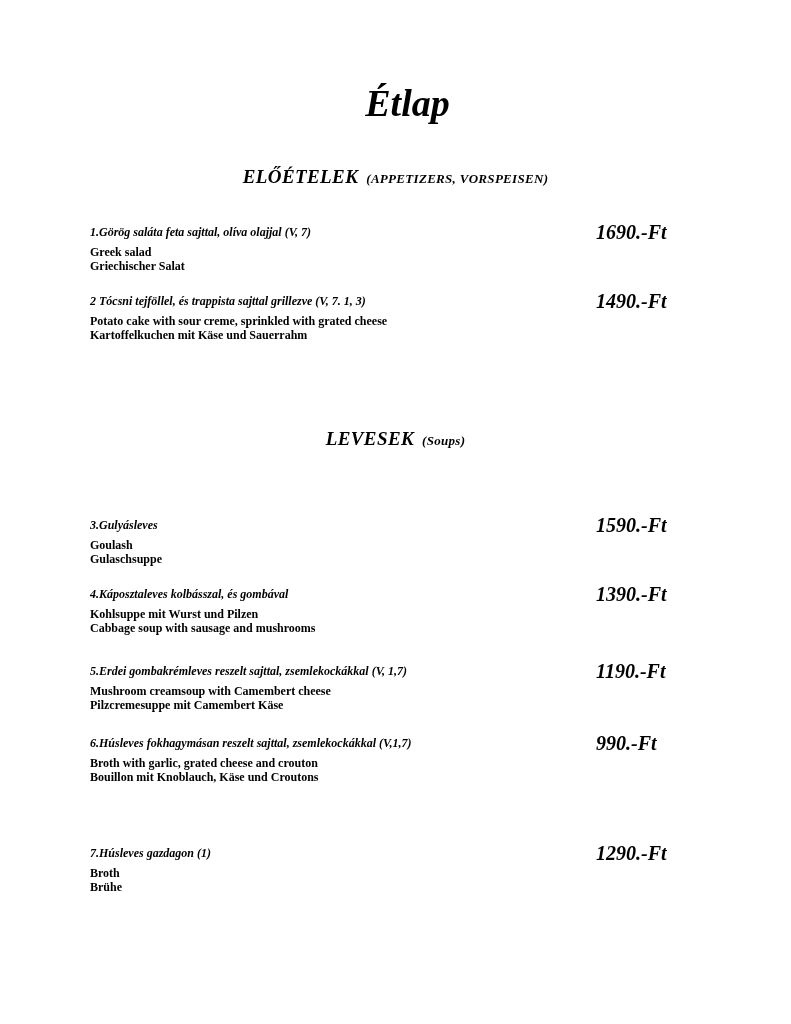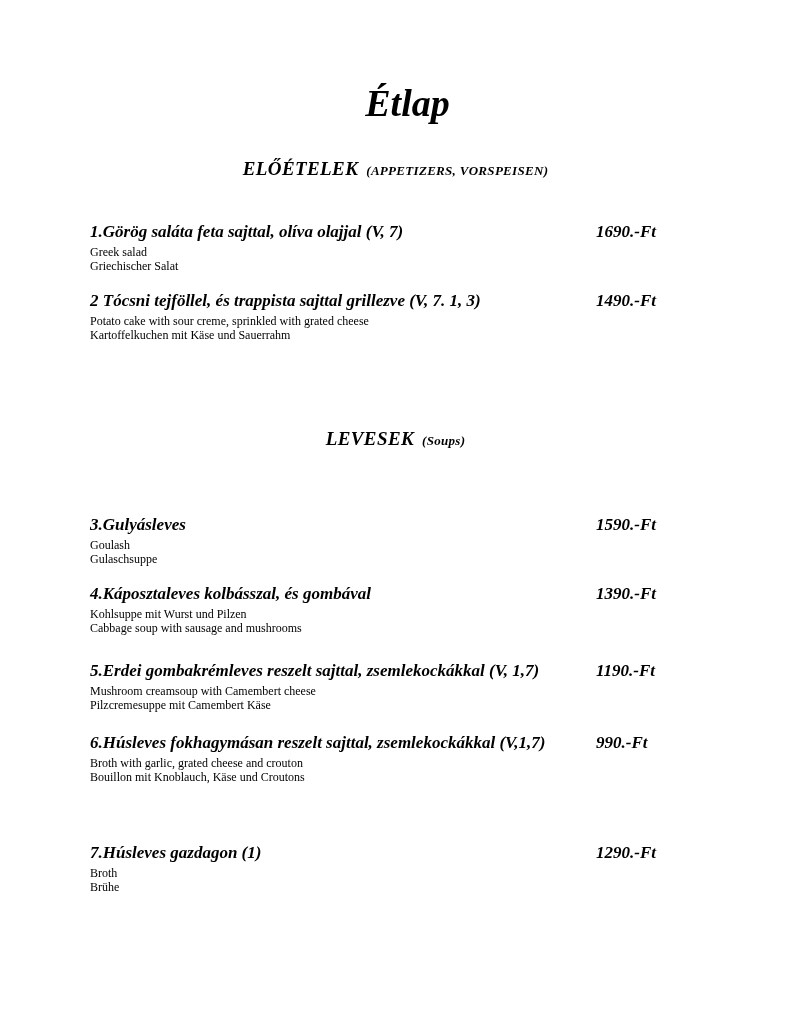--- a/index.html
+++ b/index.html
@@ -40,51 +40,52 @@
   }
   .sh-main {
     font-size: 19px;
     letter-spacing: 0.4px;
   }
   .sh-sub {
     font-size: 13px;
     margin-left: 4px;
     letter-spacing: 0.3px;
   }
-  .section-heading-appetizers { top: 158px; }
+  .section-heading-appetizers { top: 166px; }
   .section-heading-soups      { top: 428px; }
 
   .menu-item {
     position: absolute;
     left: 90px;
     width: 660px;
   }
   .item-title {
-    font-size: 17px;
+    font-size: 12px;
     font-weight: bold;
     font-style: italic;
     line-height: 20px;
     margin: 0 0 3px 0;
     max-width: 500px;
     white-space: nowrap;
   }
   .item-price {
     position: absolute;
     left: 506px;
     top: 0;
-    font-size: 17px;
+    font-size: 20px;
     font-weight: bold;
     font-style: italic;
     line-height: 20px;
     white-space: nowrap;
   }
   .item-desc {
     font-size: 12px;
     line-height: 14px;
     white-space: nowrap;
+    font-weight: bold;
   }
   .item-1 { top: 222px; }
   .item-2 { top: 291px; }
   .item-3 { top: 515px; }
   .item-4 { top: 584px; }
   .item-5 { top: 661px; }
   .item-6 { top: 733px; }
   .item-7 { top: 807px; margin-top: 36px; }
 </style>
 </head>

